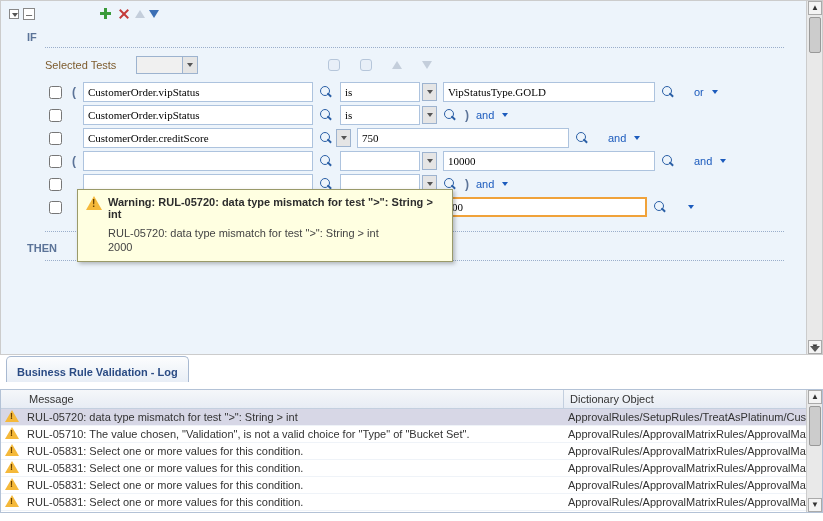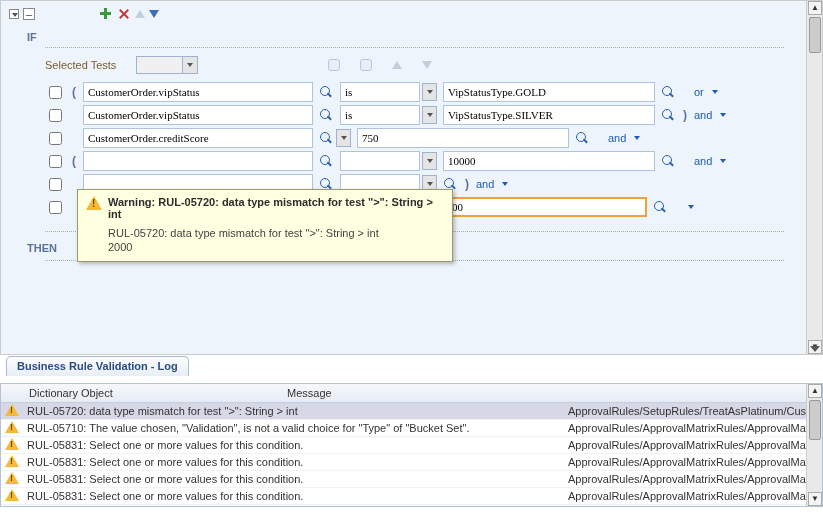--- a/index.html
+++ b/index.html
@@ -120,21 +120,21 @@
 
   .log-toggle{position:absolute;right:2px;bottom:2px;width:0;height:0;border-left:5px solid transparent;border-right:5px solid transparent;border-top:6px solid #555;cursor:pointer;}
 
   .log-panel{ border:1px solid #b3c2d6; margin-top:8px; }
   .log-tab {
     display:inline-block;
     background:linear-gradient(#fcfdfe,#e8eef6);
     border:1px solid #a8b9d1;
     border-bottom:none;
     border-radius:5px 5px 0 0;
-    padding:3px 10px 4px 10px;
+    padding:9px 10px 4px 10px;
     margin-left:6px;
     font-weight:bold;
     color:#2a4b84;
     position:relative;
     top:1px;
   }
   .log-body{ position:relative;height:122px;overflow:hidden; }
   .log-cols{ display:flex;background:linear-gradient(#f5f7fa,#e7ecf4);border-bottom:1px solid #c3cfdf; }
   .log-col{ padding:3px 6px;color:#333;border-right:1px solid #c3cfdf; }
   .log-col.icon-sp{width:22px;border-right:none;}
@@ -193,21 +193,20 @@
           <span class="lk">or</span>
           <span class="menu-tri"></span>
         </div>
         <div class="test-row">
           <input type="checkbox" class="chk" style="">
           <span class="paren"></span>
           <input class="txt f1" style="" value="CustomerOrder.vipStatus">
           <span class="mag"></span>
           <input class="txt op" value="is" style="">
           <span class="combo-btn"></span>
-          <input class="txt val" value="VipStatusType.SILVER" style="">
           <span class="mag"></span>
           <span class="paren">)</span>
           <span class="lk">and</span>
           <span class="menu-tri"></span>
         </div>
         <div class="test-row">
           <input type="checkbox" class="chk" style="">
           <span class="paren"></span>
           <input class="txt f1" style="" value="CustomerOrder.creditScore">
           <span class="mag"></span>
@@ -278,22 +277,22 @@
   </div>
   <div class="log-toggle"></div>
 </div>
 
 <div>
   <span class="log-tab">Business Rule Validation - Log</span>
   <div class="log-panel">
     <div class="log-body">
       <div class="log-cols">
         <div class="log-col icon-sp"></div>
+        <div class="log-col msg">Message</div>
         <div class="log-col dict">Dictionary Object</div>
-        <div class="log-col msg">Message</div>
       </div>
       <div id="log-rows-host">
           <div class="log-row sel">
             <span class="log-warn"></span>
             <span class="log-msg">RUL-05720: data type mismatch for test "&gt;": String &gt; int</span>
             <span class="log-dict">ApprovalRules/SetupRules/TreatAsPlatinum/Custo</span>
           </div>
           <div class="log-row">
             <span class="log-warn"></span>
             <span class="log-msg">RUL-05710: The value chosen, "Validation", is not a valid choice for "Type" of "Bucket Set".</span>

